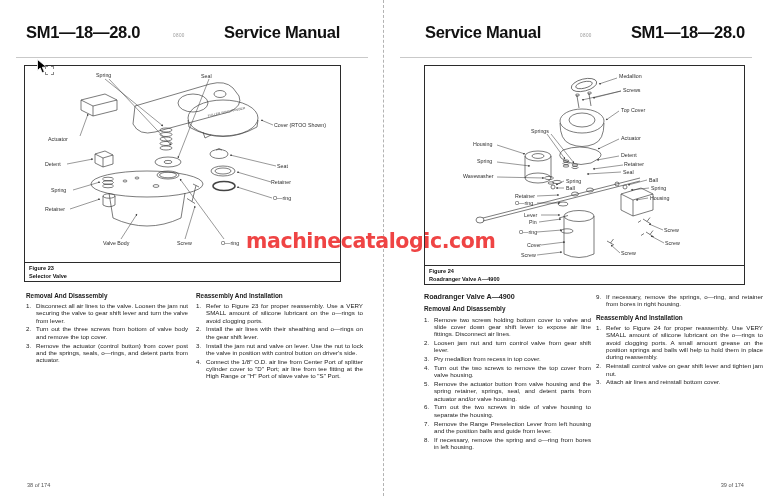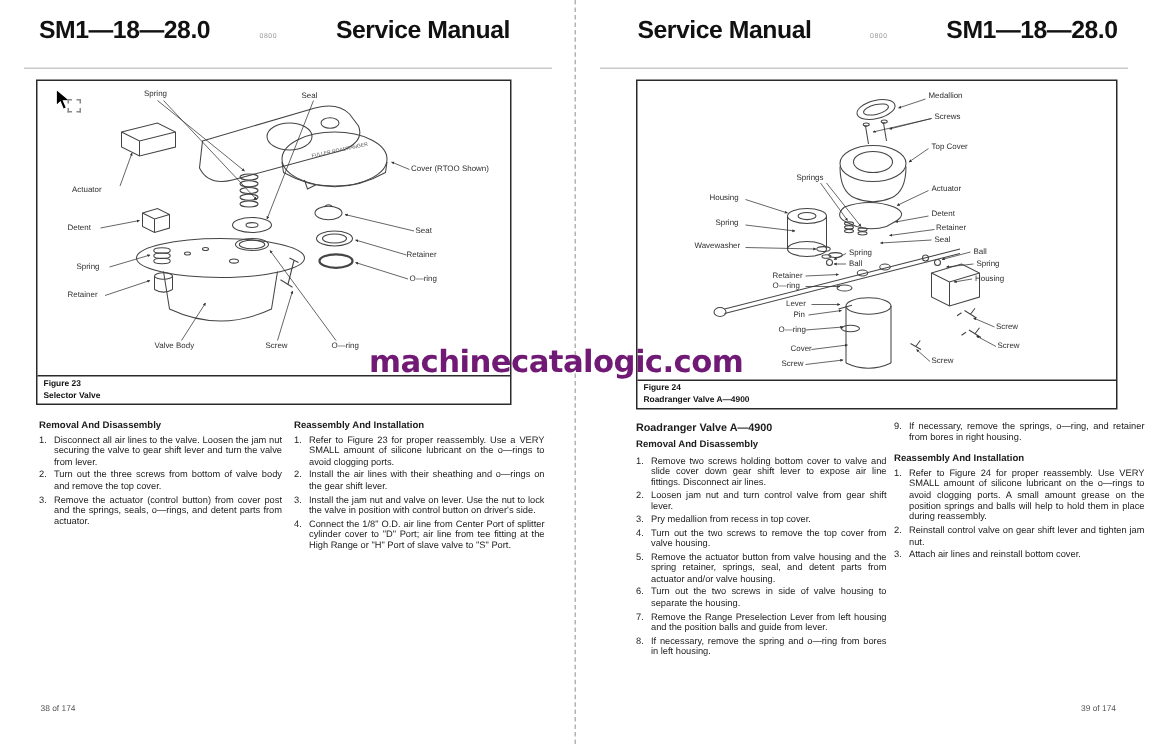--- a/index.html
+++ b/index.html
@@ -1,19 +1,19 @@
 <!DOCTYPE html>
 <html><head>
 <meta charset="utf-8">
 <style>
   *{box-sizing:border-box;margin:0;padding:0}
   html,body{width:768px;height:496px}
   body{position:relative;background:#fff;overflow:hidden;
        font-family:"Liberation Sans",sans-serif;color:#111;}
-  .page{position:absolute;top:0;height:396px;background:#fff}
+  .page{position:absolute;top:12px;height:396px;background:#fff}
   #lp{left:0;width:383px}
   #rp{left:384px;width:384px}
   .sep{position:absolute;left:383px;top:0;height:496px;width:0;
        border-left:1px dashed #b3b3b3;z-index:10}
   .hdr-big{position:absolute;top:11px;font-size:16.5px;font-weight:bold;
            letter-spacing:-0.3px;white-space:nowrap}
   .hdr-rev{position:absolute;top:21px;font-size:4.6px;color:#999;letter-spacing:.4px}
   .hdr-rule{position:absolute;top:45px;height:1px;background:#c9c9c9}
   .figbox{position:absolute;border:1px solid #2b2b2b;background:#fff}
   .figsvg{position:absolute;left:0;top:0}
@@ -330,18 +330,18 @@
         <span class="n">3.</span>
         <span class="t">Attach air lines and reinstall bottom cover.</span>
       </div>
   </div>
 
   <span class="pfoot" style="right:24px">39 of 174</span>
 </div>
 
 <div class="sep"></div>
 
-<div class="watermark" style="color: #701a75;">machinecatalogic.com</div>
+<div class="watermark" style="color: #ef4444;">machinecatalogic.com</div>
 
 <svg class="cursor" width="11" height="15" viewBox="0 0 11 15">
   <polygon points="0.5,0.5 0.5,11.5 3.2,9 5.2,13.8 7.3,12.8 5.3,8.2 9.5,8" fill="#000" stroke="#fff" stroke-width="0.8"></polygon>
 </svg>
 <div class="marquee"></div>
 
 </body></html>

